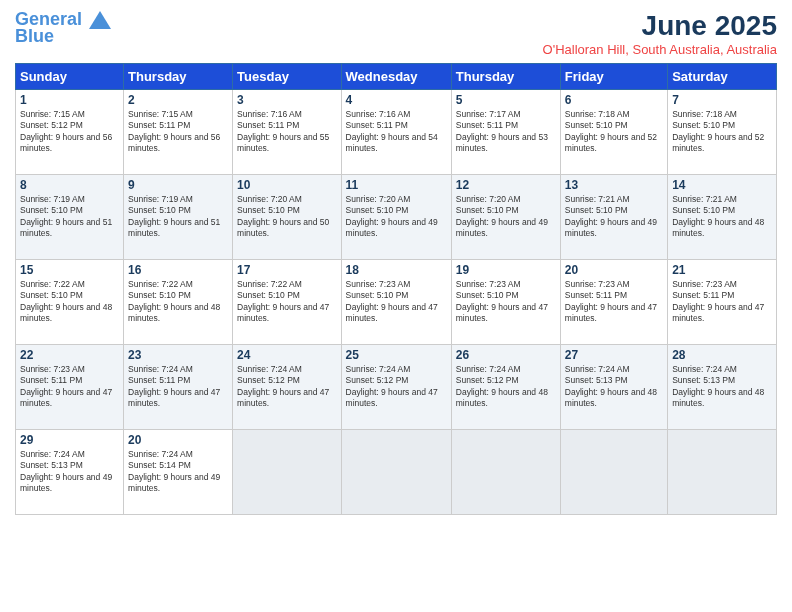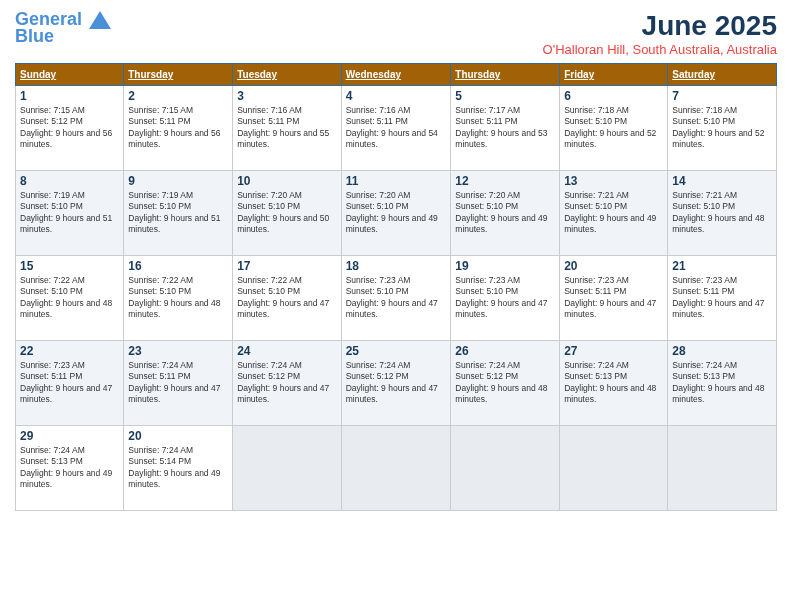--- a/index.html
+++ b/index.html
@@ -46,28 +46,27 @@
     .location-title {
       font-size: 13px;
       color: #ef4444;
     }
     .calendar {
       width: 100%;
       border-collapse: collapse;
       font-size: 9.5px;
     }
     .calendar thead th {
-      background: #a16207;
+      background: #1d4ed8;
       color: #fff;
       padding: 5px 4px;
       text-align: left;
-      font-size: 10px;
+      font-size: 13px;
       font-weight: bold;
       border: 1px solid #2e6da4;
-      text-decoration: underline;
     }
     .calendar tbody td {
       border: 1px solid #ccc;
       vertical-align: top;
       padding: 3px 4px;
       width: 113px;
       height: 85px;
       background: #fff;
     }
     .calendar tbody tr:nth-child(even) td {

